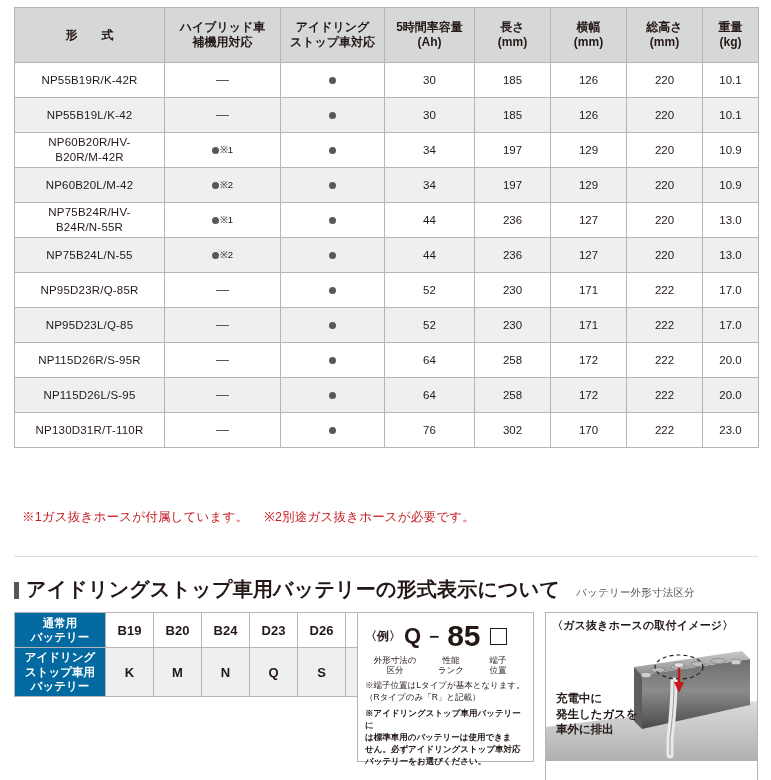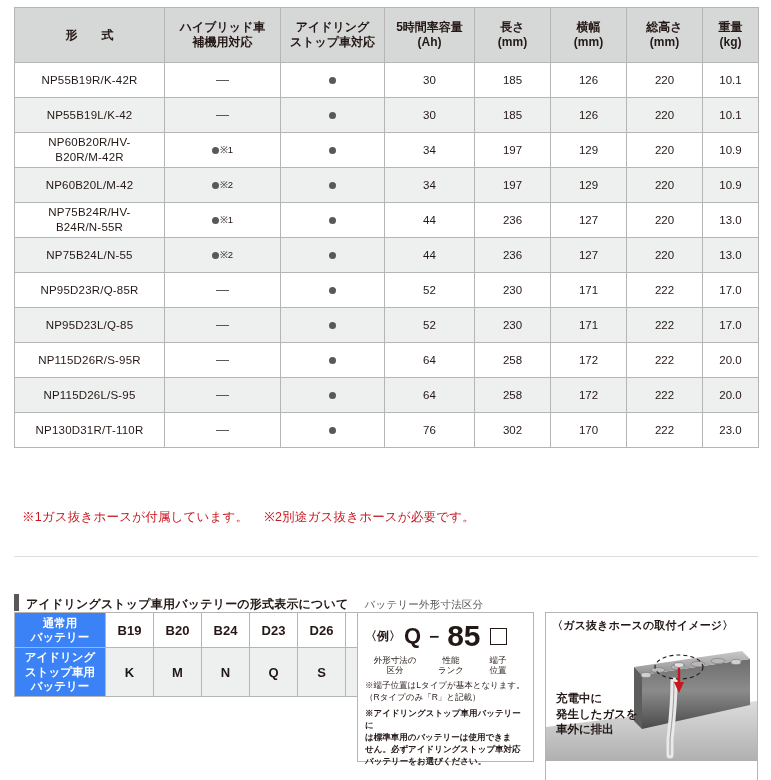--- a/index.html
+++ b/index.html
@@ -124,25 +124,24 @@
   }
   .sec-bar {
     width: 5px;
     height: 17px;
     background: #595757;
     margin-right: 7px;
     position: relative;
     top: 3px;
   }
   .sec-title {
-    font-size: 12px;
+    font-size: 20px;
     font-weight: bold;
     color: #231815;
     letter-spacing: 0.2px;
-    margin-top: 20px;
   }
   .sec-sub {
     font-size: 10.5px;
     color: #595757;
     margin-left: 16px;
     letter-spacing: 0.2px;
   }
 
   
   .type-wrap {
@@ -153,21 +152,21 @@
   table.type {
     border-collapse: collapse;
     table-layout: fixed;
   }
   table.type td, table.type th {
     border: 1px solid #b5b5b6;
     text-align: center;
     vertical-align: middle;
   }
   table.type td.rowlabel {
-    background: #3b82f6;
+    background: #0369a1;
     color: #ffffff;
     font-weight: bold;
     font-size: 11.5px;
     width: 86px;
     line-height: 1.25;
     padding: 2px;
   }
   table.type td.cell {
     width: 45px;
     height: 32px;

